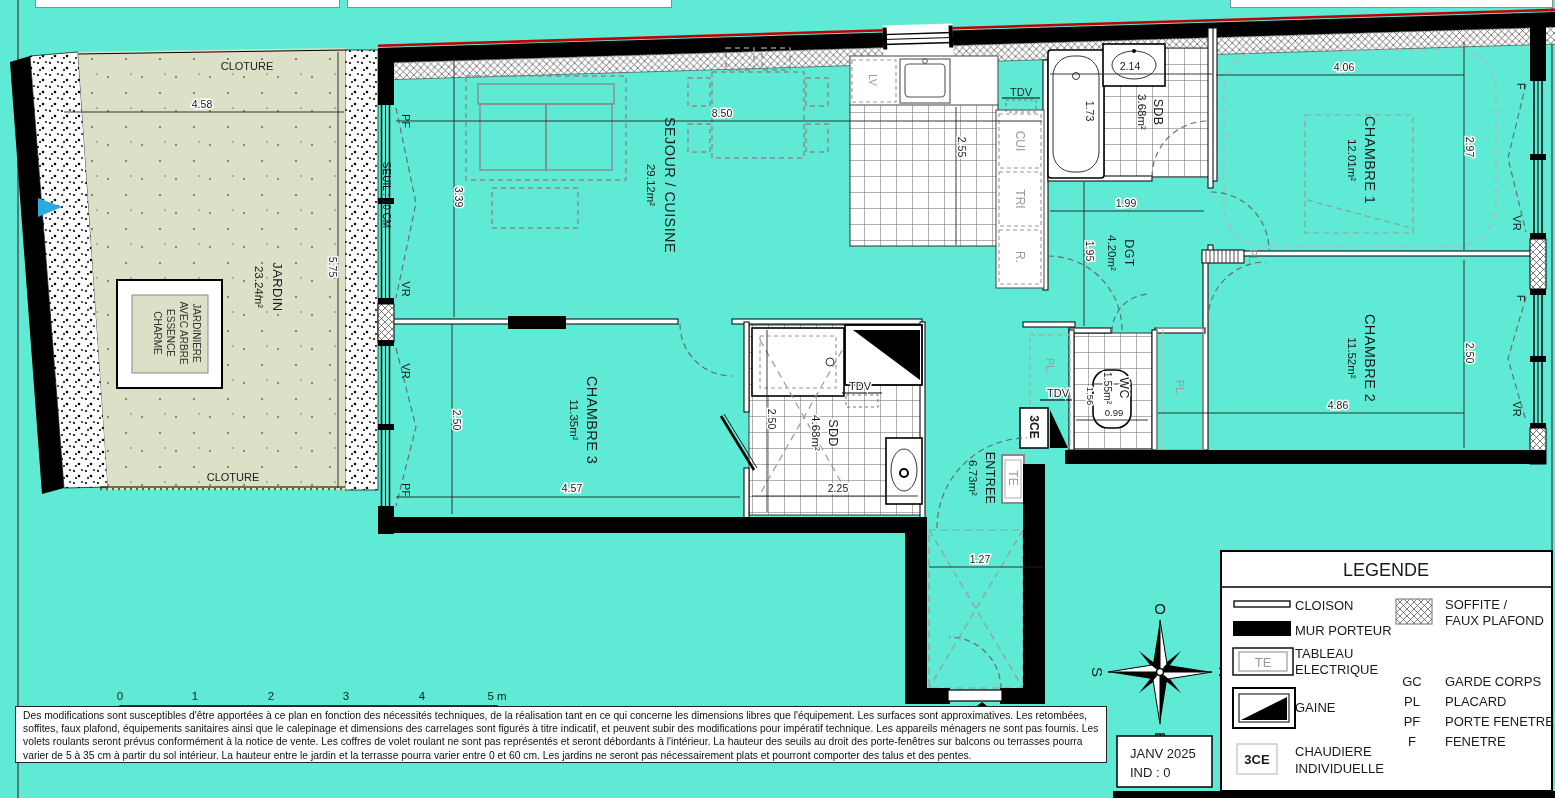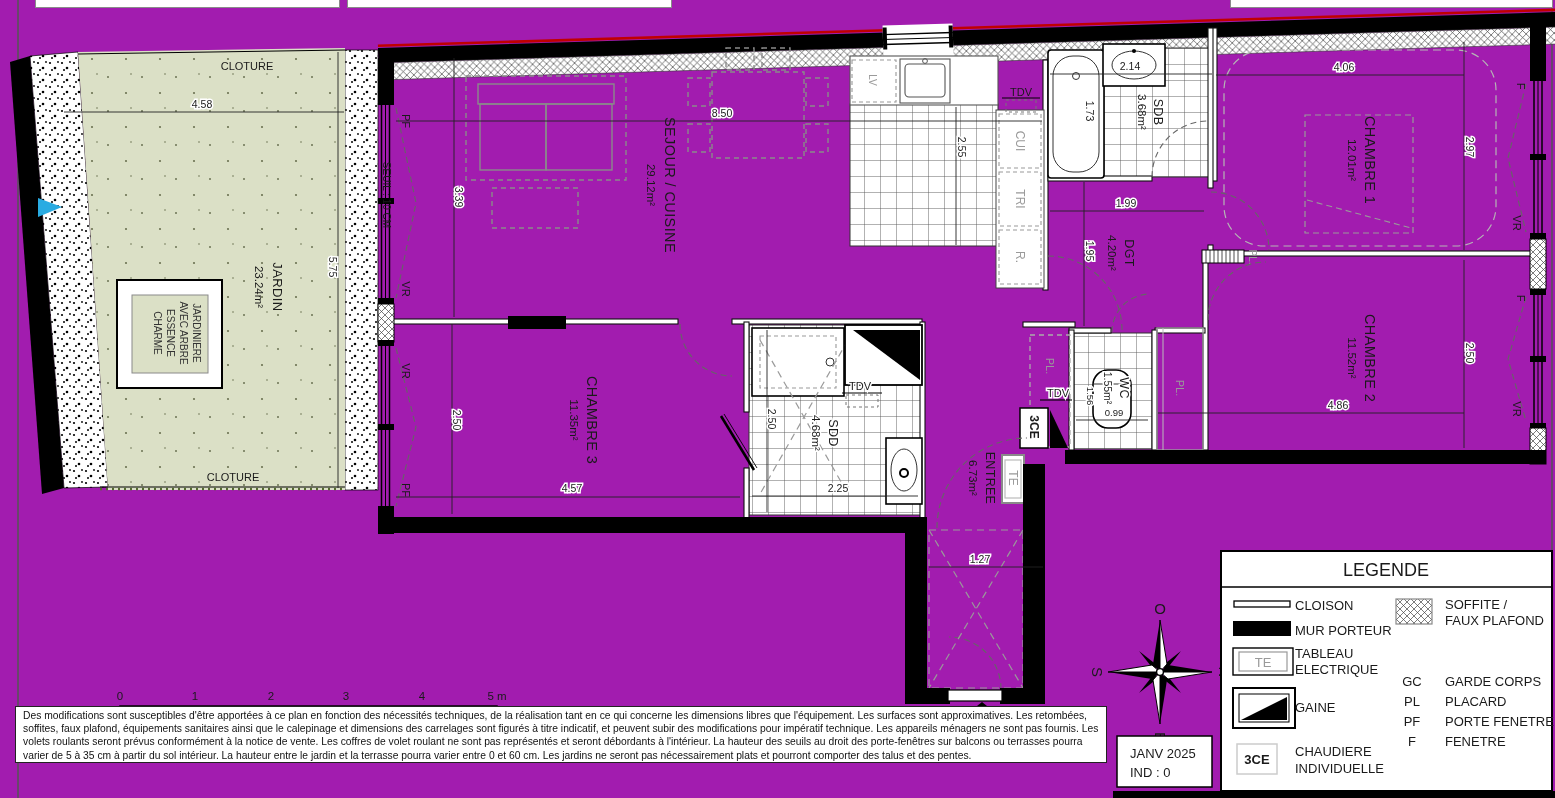--- a/index.html
+++ b/index.html
@@ -1,16 +1,16 @@
 <!DOCTYPE html>
 <html><head>
 <meta charset="utf-8">
 <style>
   html,body{margin:0;padding:0;background:#f4f4f2;}
-  .stage{position:relative;width:1555px;height:798px;background:#a21caf;overflow:hidden;
+  .stage{position:relative;width:1555px;height:798px;background:#5eead4;overflow:hidden;
          font-family:"Liberation Sans",sans-serif;}
   svg{position:absolute;left:0;top:0;}
   text{font-family:"Liberation Sans",sans-serif;fill:#1a1a1a;}
   .vt{text-anchor:middle;dominant-baseline:central;}
   .hc{text-anchor:middle;}
   .room{font-size:14.5px;letter-spacing:.4px;}
   .rm2{font-size:12.5px;letter-spacing:.3px;}
   .area{font-size:11.5px;}
   .dim{font-size:10.5px;paint-order:stroke;stroke:#fff;stroke-width:3px;}
   .dimS{font-size:9.5px;paint-order:stroke;stroke:#fff;stroke-width:3px;}

